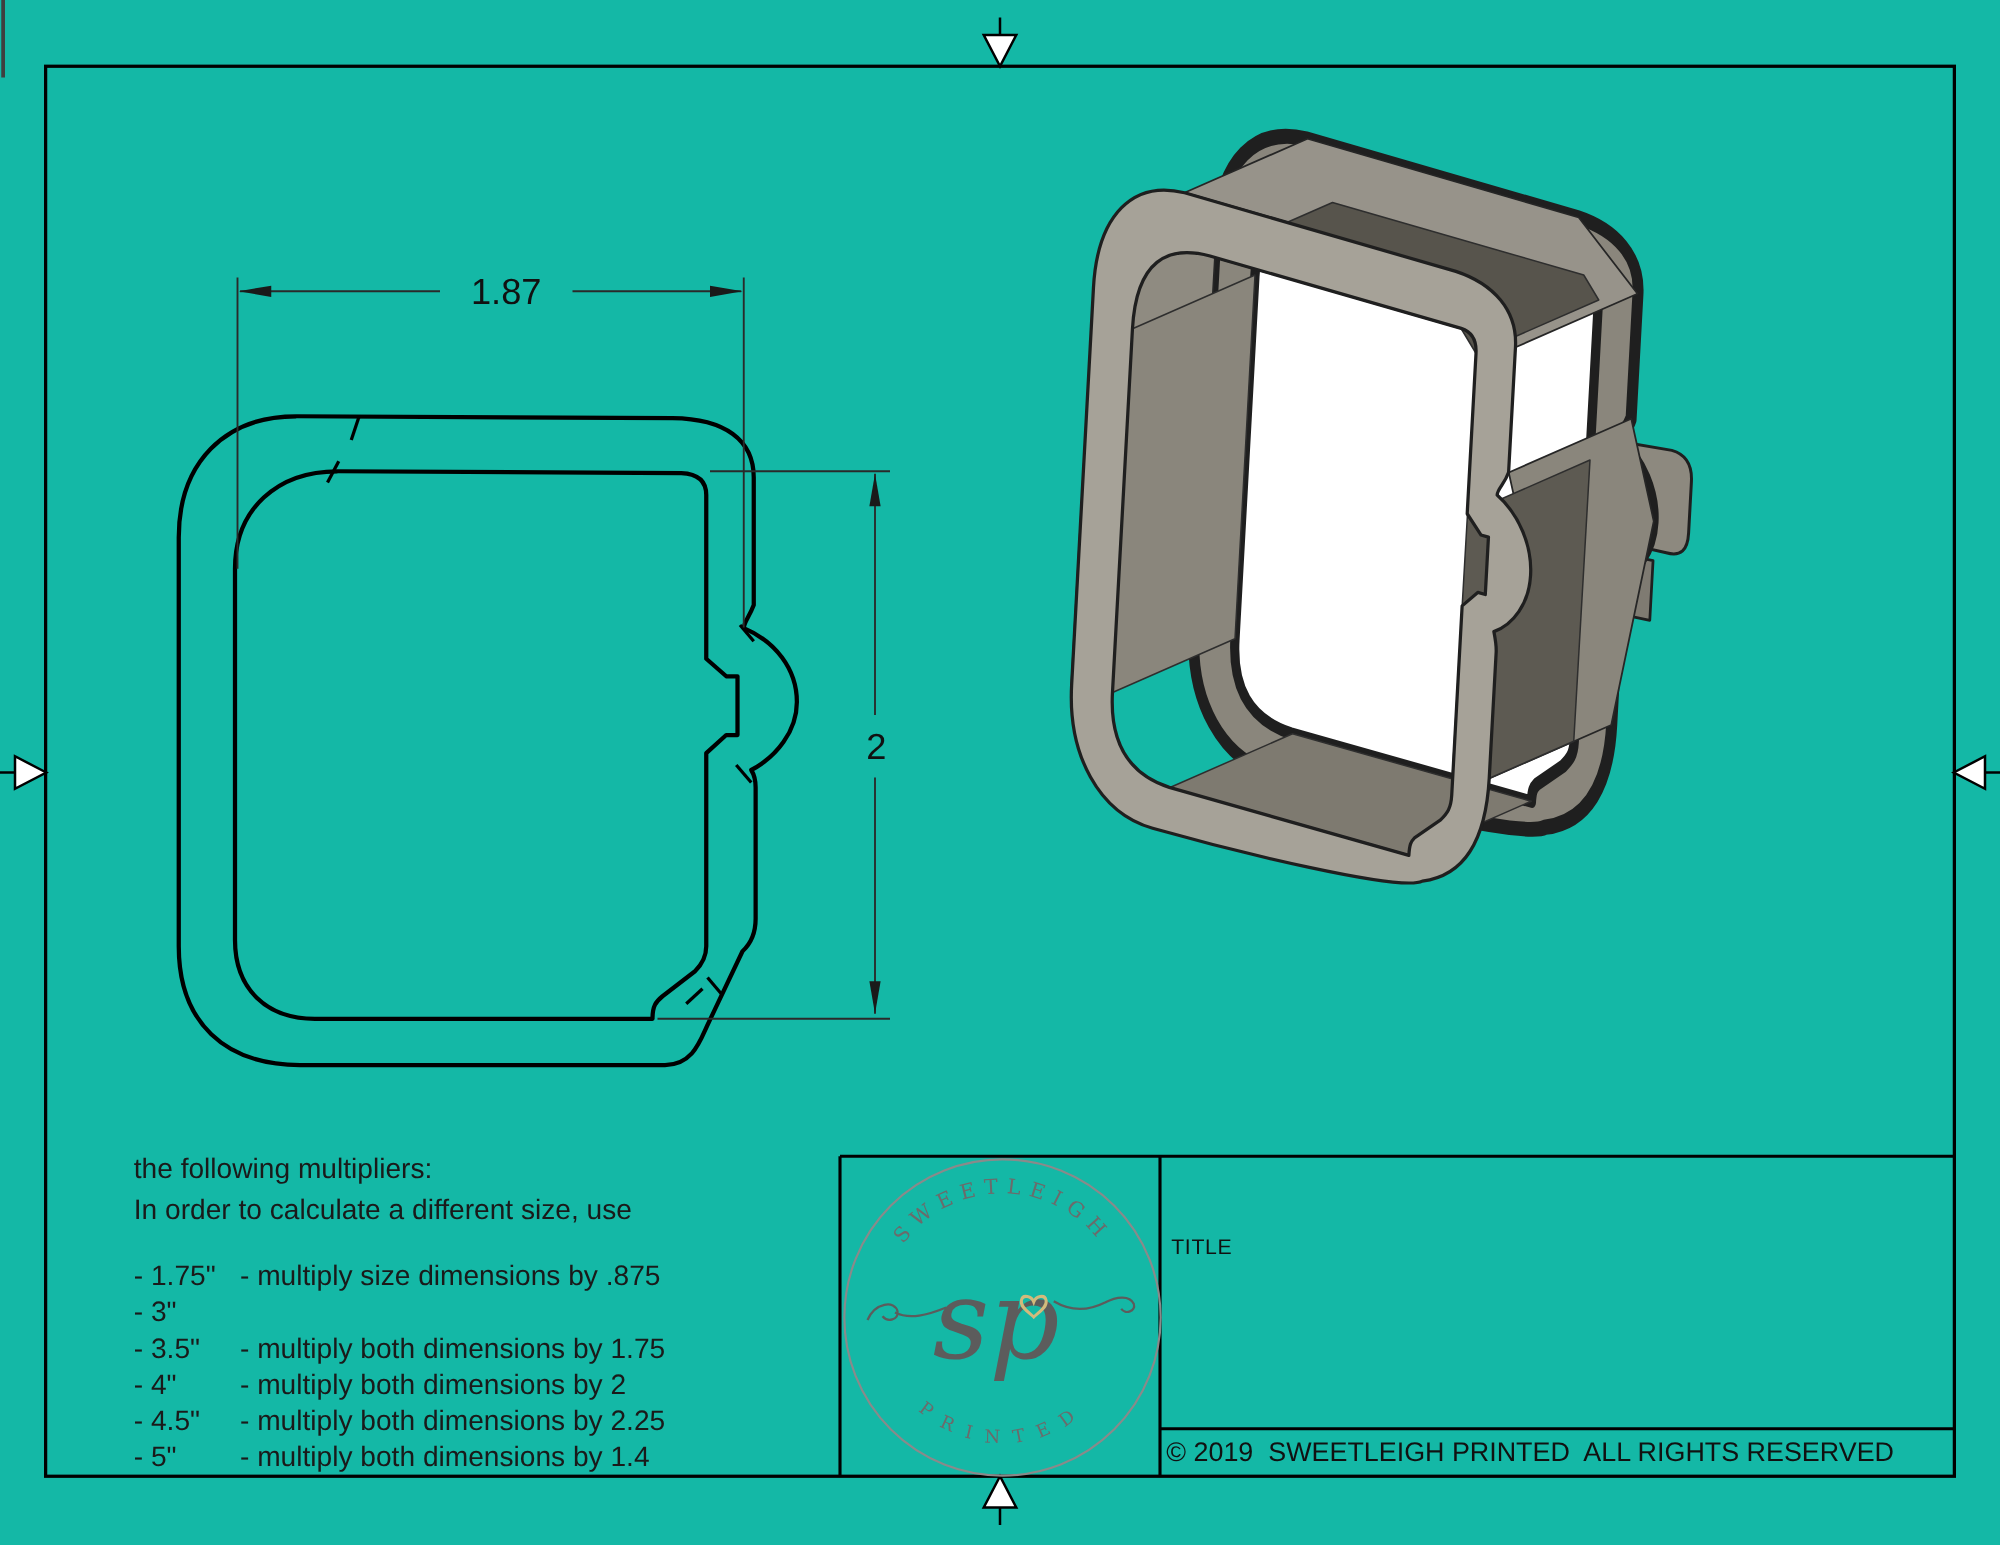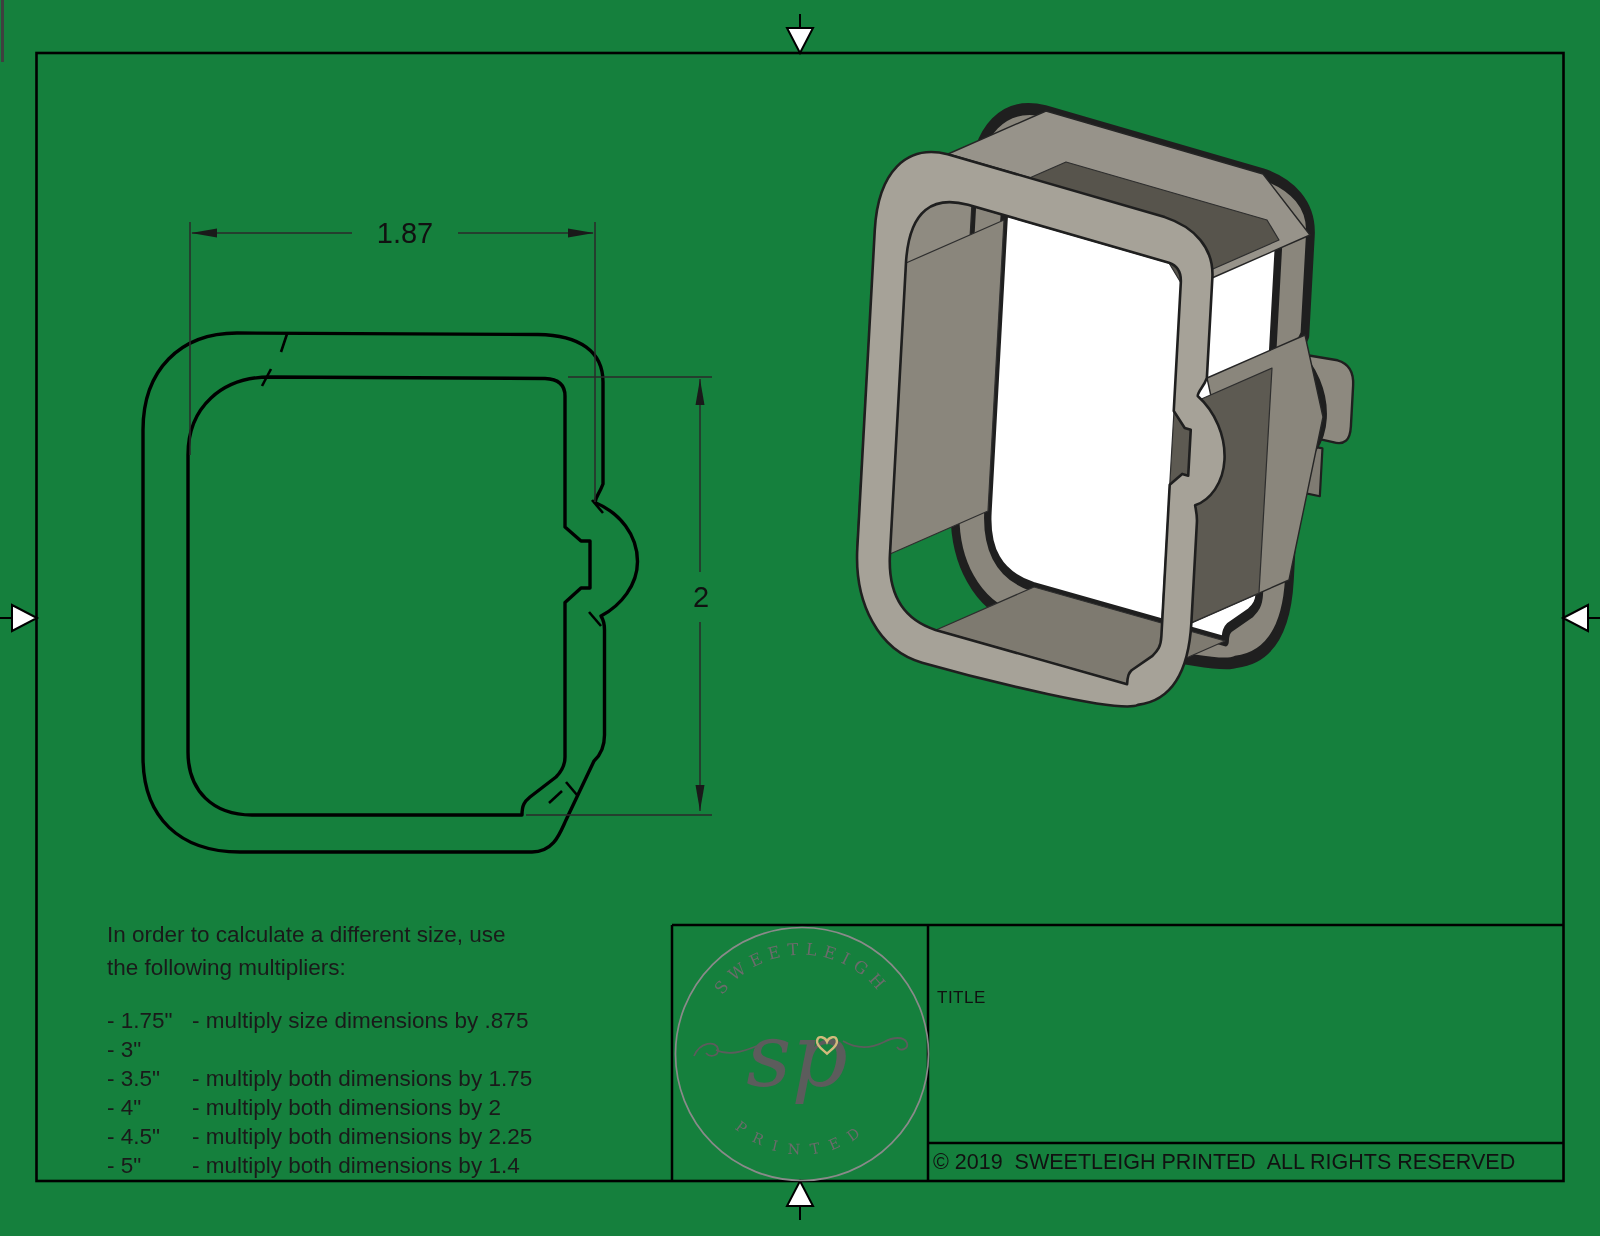--- a/index.html
+++ b/index.html
@@ -1,16 +1,16 @@
 <!DOCTYPE html>
 <html><head>
 <meta charset="utf-8">
 <style>
   html,body{margin:0;padding:0;background:#fff;}
-  .sheet{position:relative;width:1600px;height:1236px;background:#15803d;overflow:hidden;
+  .sheet{position:relative;width:1600px;height:1236px;background:#14b8a6;overflow:hidden;
          font-family:"Liberation Sans","DejaVu Sans",sans-serif;color:#111;}
   svg.gfx{position:absolute;left:0;top:0;width:1600px;height:1236px;}
   .abs{position:absolute;}
   
   .note{left:107px;top:918px;width:600px;font-size:22.5px;line-height:33px;color:#1a1a1a;}
   .mult{left:107px;top:1006px;width:600px;font-size:22.5px;line-height:29px;color:#1a1a1a;}
   .mult .row{display:flex;height:29px;white-space:pre;}
   .mult .size{width:85px;flex:0 0 85px;}
   
   .tb-label{left:937px;top:988px;font-size:17px;letter-spacing:.5px;color:#111;}
@@ -164,22 +164,22 @@
       </g>
       <g transform="translate(827,1036) scale(1.1)">
         <path d="M 0,5 C -1.5,1 -8,-1 -9,4 C -10,9 -3,13 0,16 C 3,13 10,9 9,4 C 8,-1 1.5,1 0,5 Z" fill="none" stroke="#d2ba7c" stroke-width="2.2"></path>
       </g>
     </g>
   </svg>
 
   <div class="abs edge-artifact"></div>
 
   <div class="abs note">
+    <div>the following multipliers:</div>
     <div>In order to calculate a different size, use</div>
-    <div>the following multipliers:</div>
   </div>
 
   <div class="abs mult">
     <div class="row">
       <span class="size">- 1.75"</span>
       <span>- multiply size dimensions by .875</span>
     </div>
     <div class="row">
       <span class="size">- 3"</span>
     </div>

